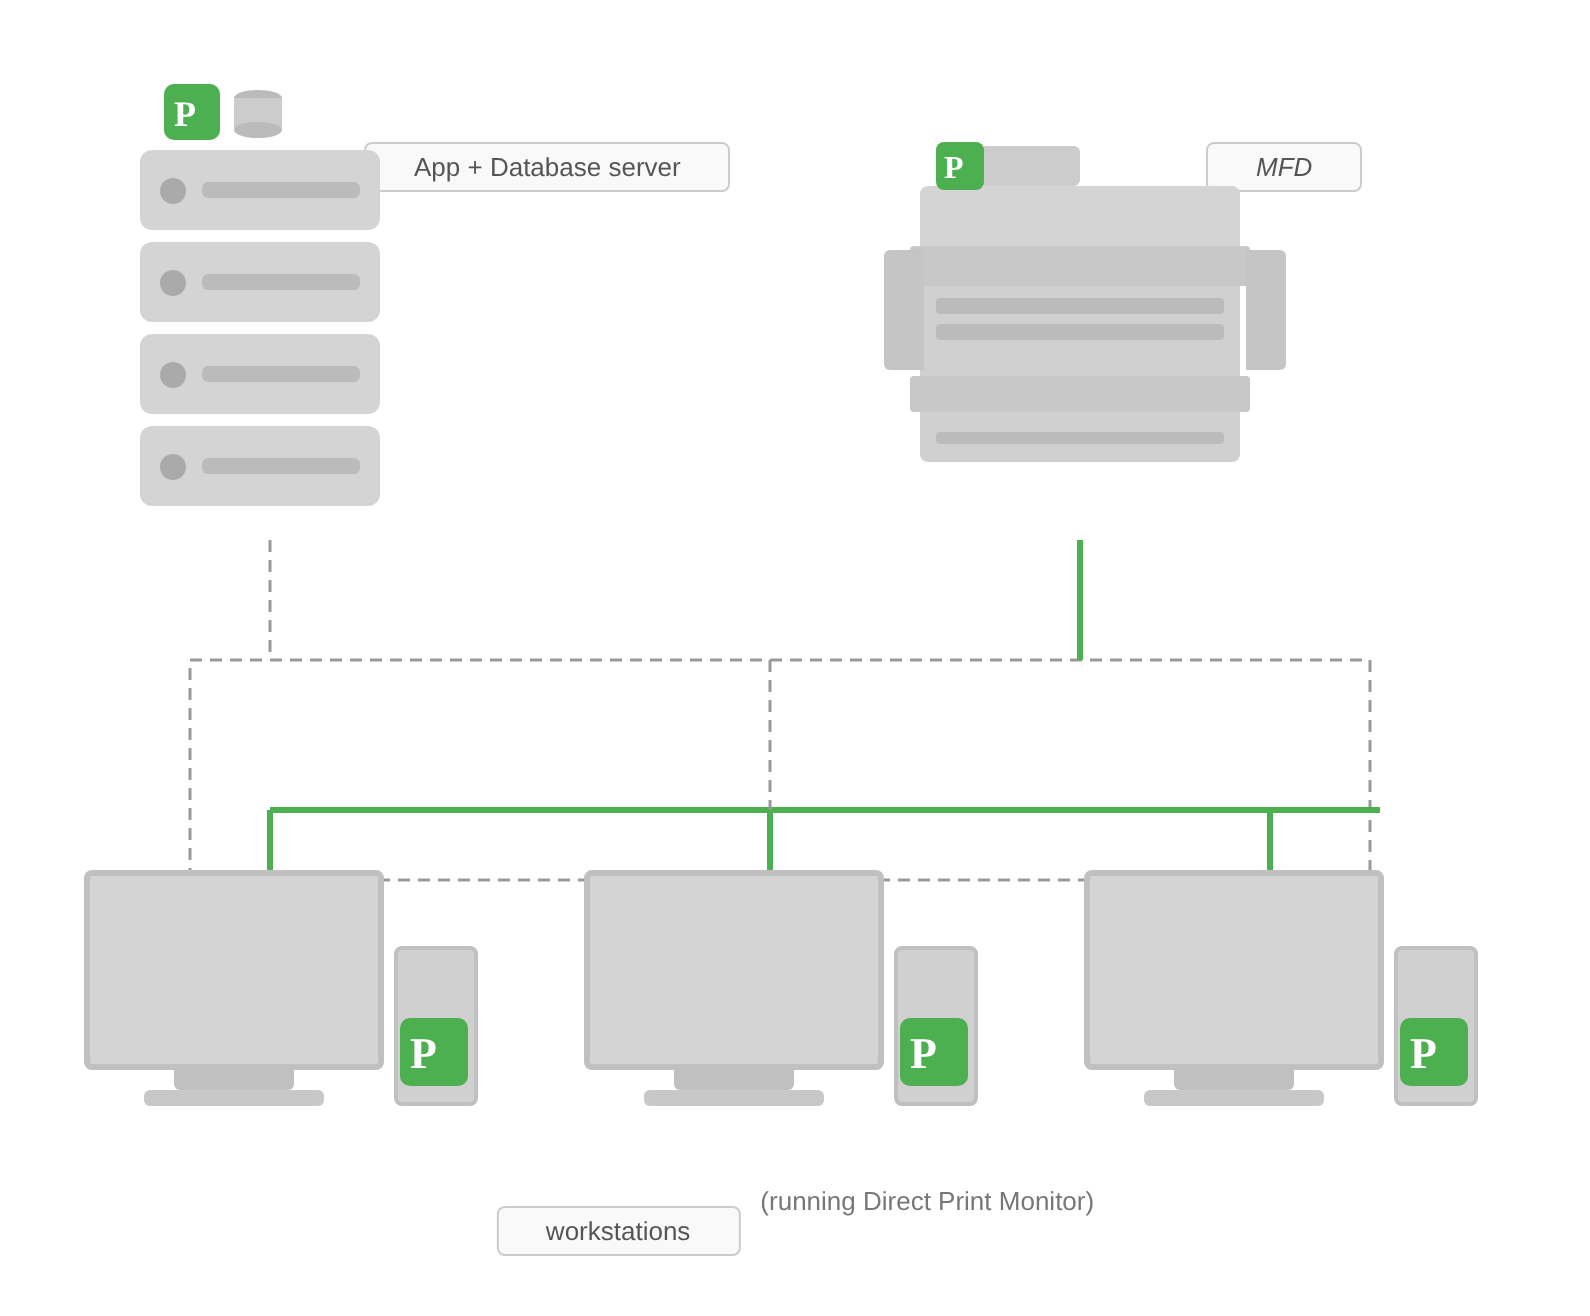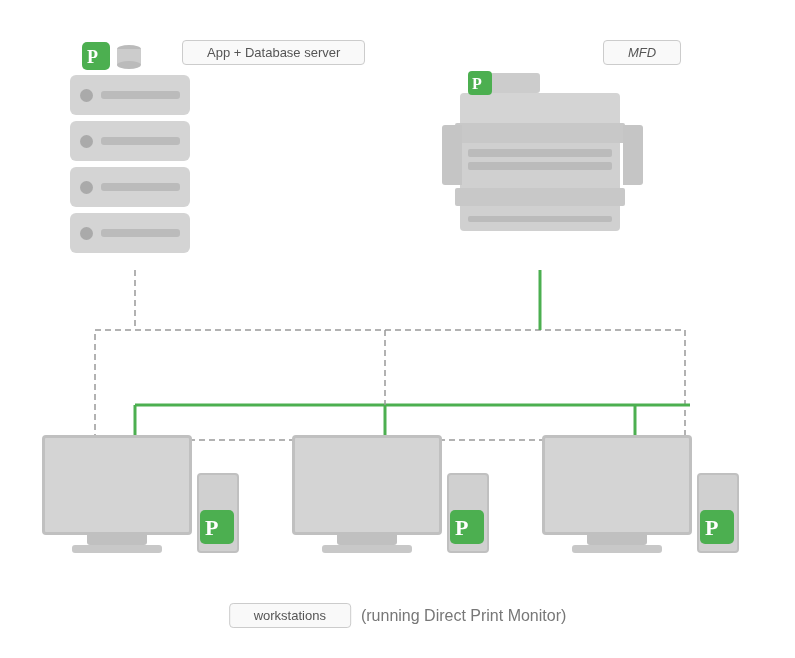--- a/index.html
+++ b/index.html
@@ -21,20 +21,21 @@
     
     .label-box {
       border: 1.5px solid #ccc;
       background: #f9f9f9;
       border-radius: 4px;
       padding: 4px 24px;
       font-size: 13px;
       color: #555;
       position: absolute;
       white-space: nowrap;
+      margin-top: 31px;
     }
 
     
     .lines-svg {
       position: absolute;
       top: 0;
       left: 0;
       width: 795px;
       height: 658px;
       pointer-events: none;
@@ -184,16 +185,16 @@
         <svg width="34" height="34" viewBox="0 0 34 34">
           <rect width="34" height="34" rx="5" fill="#4caf50"></rect>
           <text x="5" y="25" font-size="22" font-family="serif" font-weight="bold" fill="white">P</text>
         </svg>
       </div>
     </div>
   </div>
 
   <div style="position:absolute; bottom:30px; left:50%; transform:translateX(-50%); display:flex; align-items:center; gap:10px; white-space:nowrap;">
     <div class="label-box" style="position:static;text-align:center;">workstations</div>
-    <span style="font-size:16px; color:#777;">(running Direct Print Monitor)</span>
+    <span style="font-size:13px; color:#777;">(running Direct Print Monitor)</span>
   </div>
 
 </div>
 
 </body></html>

